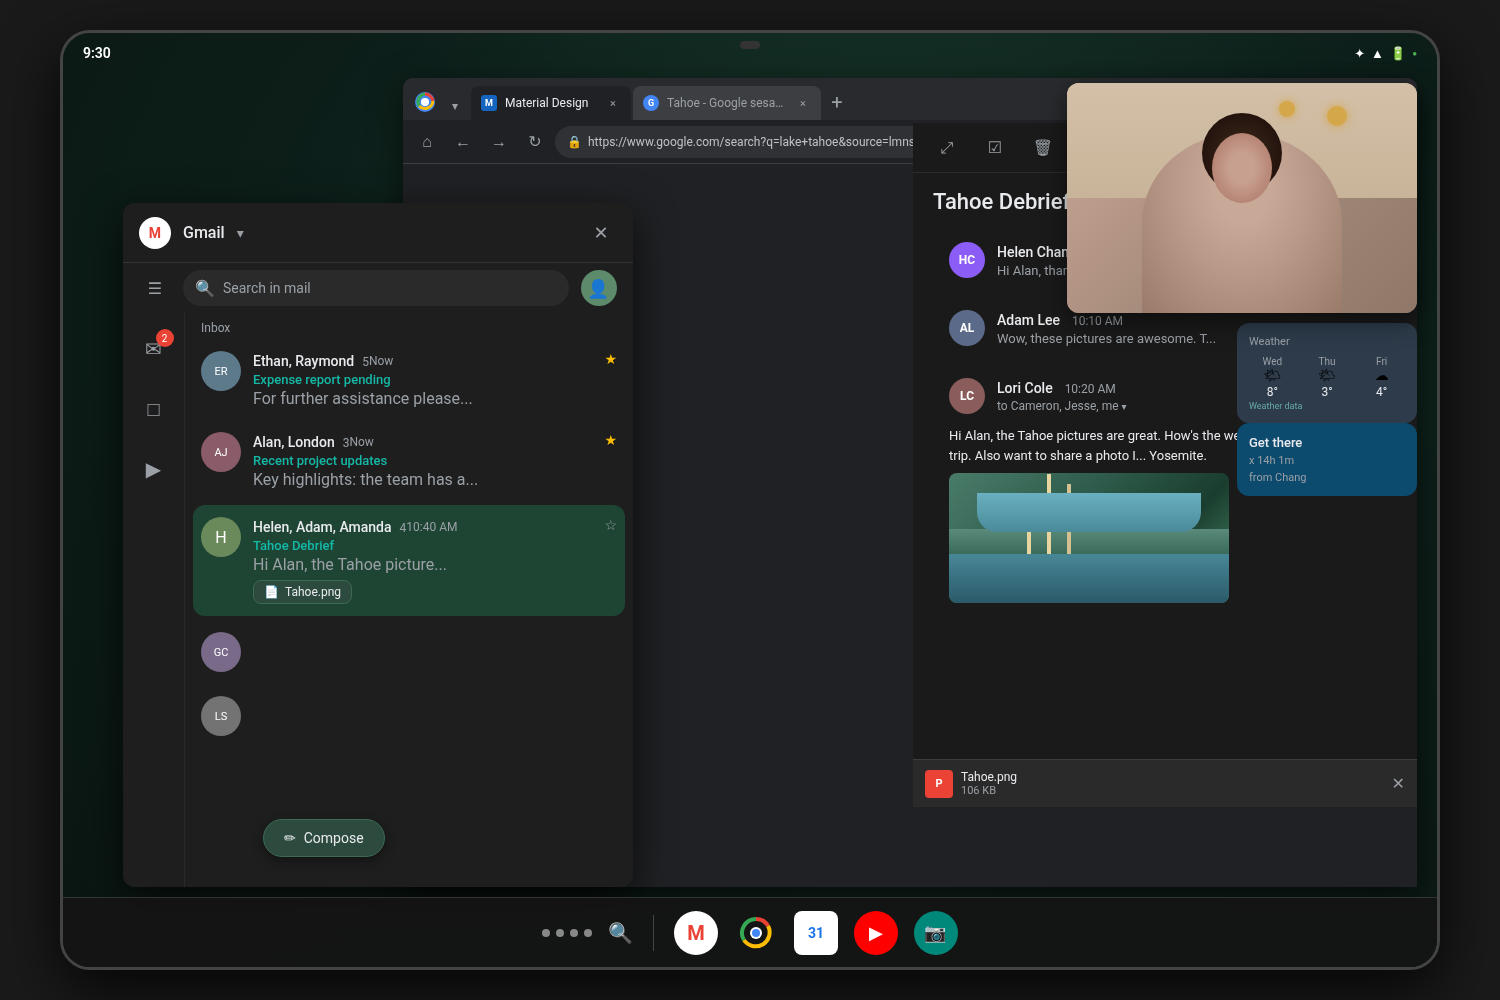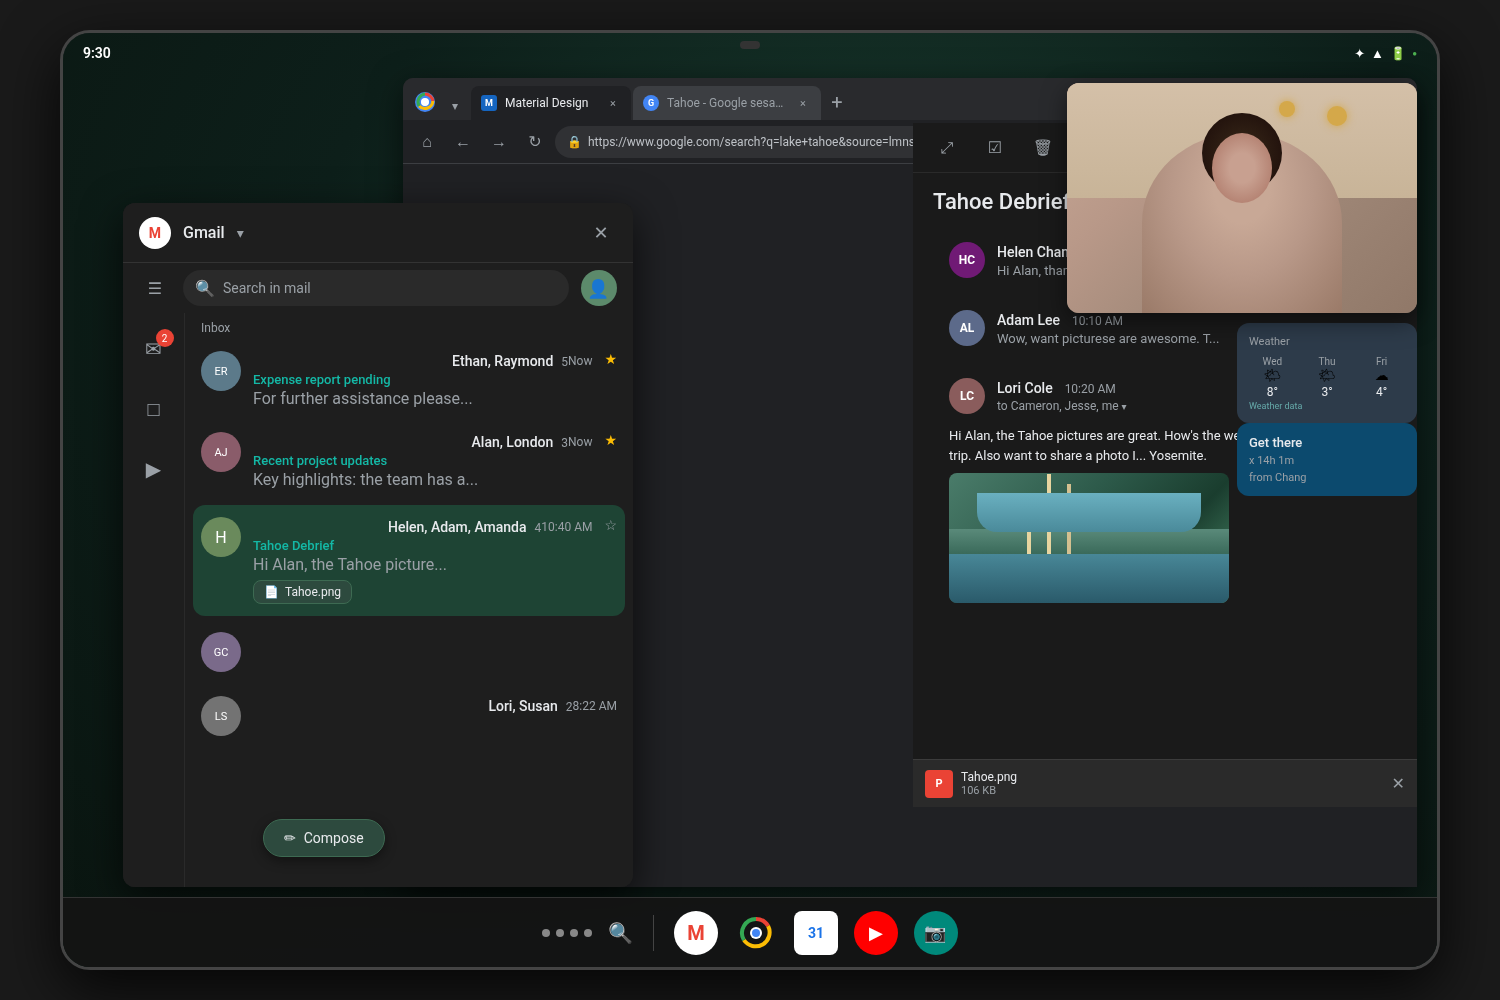--- a/index.html
+++ b/index.html
@@ -405,21 +405,21 @@
       flex-shrink: 0;
       display: flex;
       align-items: center;
       justify-content: center;
       font-size: 14px;
       font-weight: normal;
       color: white;
       overflow: hidden;
     }
     .email-content { flex: 1; min-width: 0; }
-    .email-header { display: flex; justify-content: flex-end; align-items: center; }
+    .email-header { display: flex; justify-content: flex-start; align-items: center; }
     .email-sender { font-size: 14px; color: #e8eaed; font-weight: 500; }
     .email-count { font-size: 12px; color: #9aa0a6; margin-left: 4px; }
     .email-time { font-size: 12px; color: #9aa0a6; }
     .email-subject { font-size: 13px; color: #14b8a6; font-weight: 500; margin-top: 2px; }
     .email-preview { font-size: 16px; color: #9aa0a6; margin-top: 2px; overflow: hidden; white-space: nowrap; text-overflow: ellipsis; }
     .email-star { color: #fbbc04; font-size: 14px; }
     .email-attachment {
       display: inline-flex;
       align-items: center;
       gap: 6px;
@@ -781,40 +781,40 @@
 
         <div class="email-detail-title">
           <span class="detail-title-text">Tahoe Debrief</span>
           <span style="color:#9aa0a6;font-size:20px;cursor:pointer;">☆</span>
         </div>
 
         <div class="email-thread">
 
           <div class="thread-item">
             <div class="thread-item-header">
-              <div class="thread-avatar" style="background:#701a75;">HC</div>
+              <div class="thread-avatar" style="background:#8b5cf6;">HC</div>
               <div class="thread-info">
                 <div>
                   <span class="thread-sender">Helen Chang</span>
                   <span class="thread-time">9:30 AM</span>
                 </div>
                 <div class="thread-preview">Hi Alan, thank you so much for sharin...</div>
               </div>
             </div>
           </div>
 
           <div class="thread-item">
             <div class="thread-item-header">
               <div class="thread-avatar" style="background:#5c6a8a;">AL</div>
               <div class="thread-info">
                 <div>
                   <span class="thread-sender">Adam Lee</span>
                   <span class="thread-time">10:10 AM</span>
                 </div>
-                <div class="thread-preview">Wow, want picturese are awesome. T...</div>
+                <div class="thread-preview">Wow, these pictures are awesome. T...</div>
               </div>
             </div>
           </div>
 
           <div class="thread-item">
             <div class="thread-item-header">
               <div class="thread-avatar" style="background:#8a5c5c;">LC</div>
               <div class="thread-info">
                 <div>
                   <span class="thread-sender">Lori Cole</span>
@@ -958,29 +958,20 @@
         <div class="email-item">
           <div class="email-avatar" style="background:#7a6a8a;">
             <span style="font-size:11px;">GC</span>
           </div>
         </div>
 
         <div class="email-item">
           <div class="email-avatar" style="background:#737373;">
             <span style="font-size:11px;">LS</span>
           </div>
-          <div class="email-content">
-            <div class="email-header">
-              <span>
-                <span class="email-sender">Lori, Susan</span>
-                <span class="email-count">2</span>
-              </span>
-              <span class="email-time">8:22 AM</span>
-            </div>
-          </div>
         </div>
       </div>
     </div>
 
     <div class="compose-button">
       <span>✏</span>
       <span>Compose</span>
     </div>
 
     <div class="video-call">

